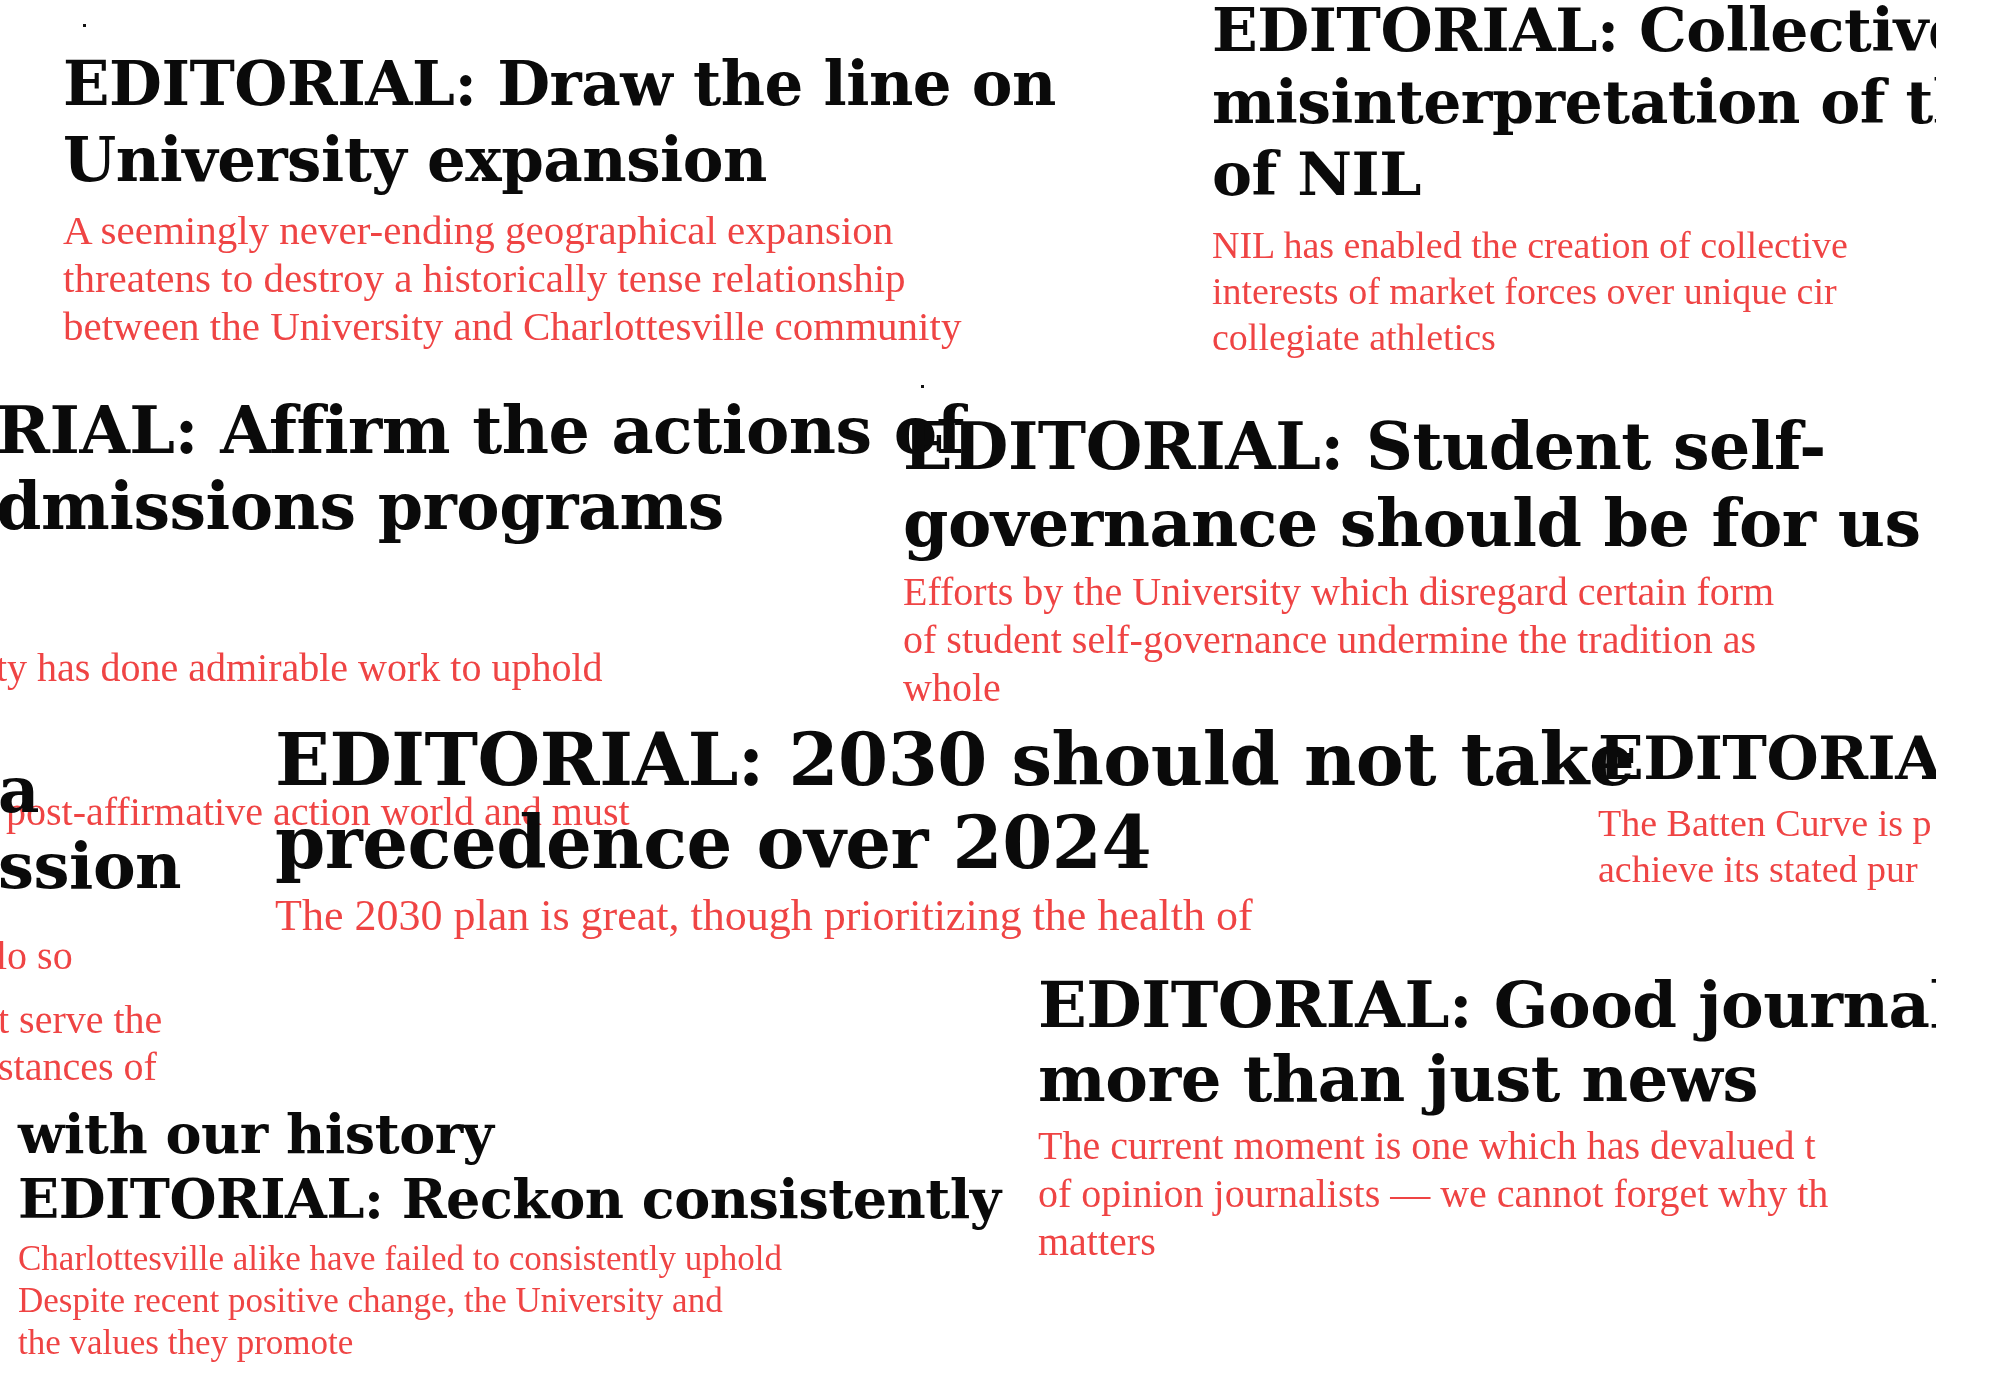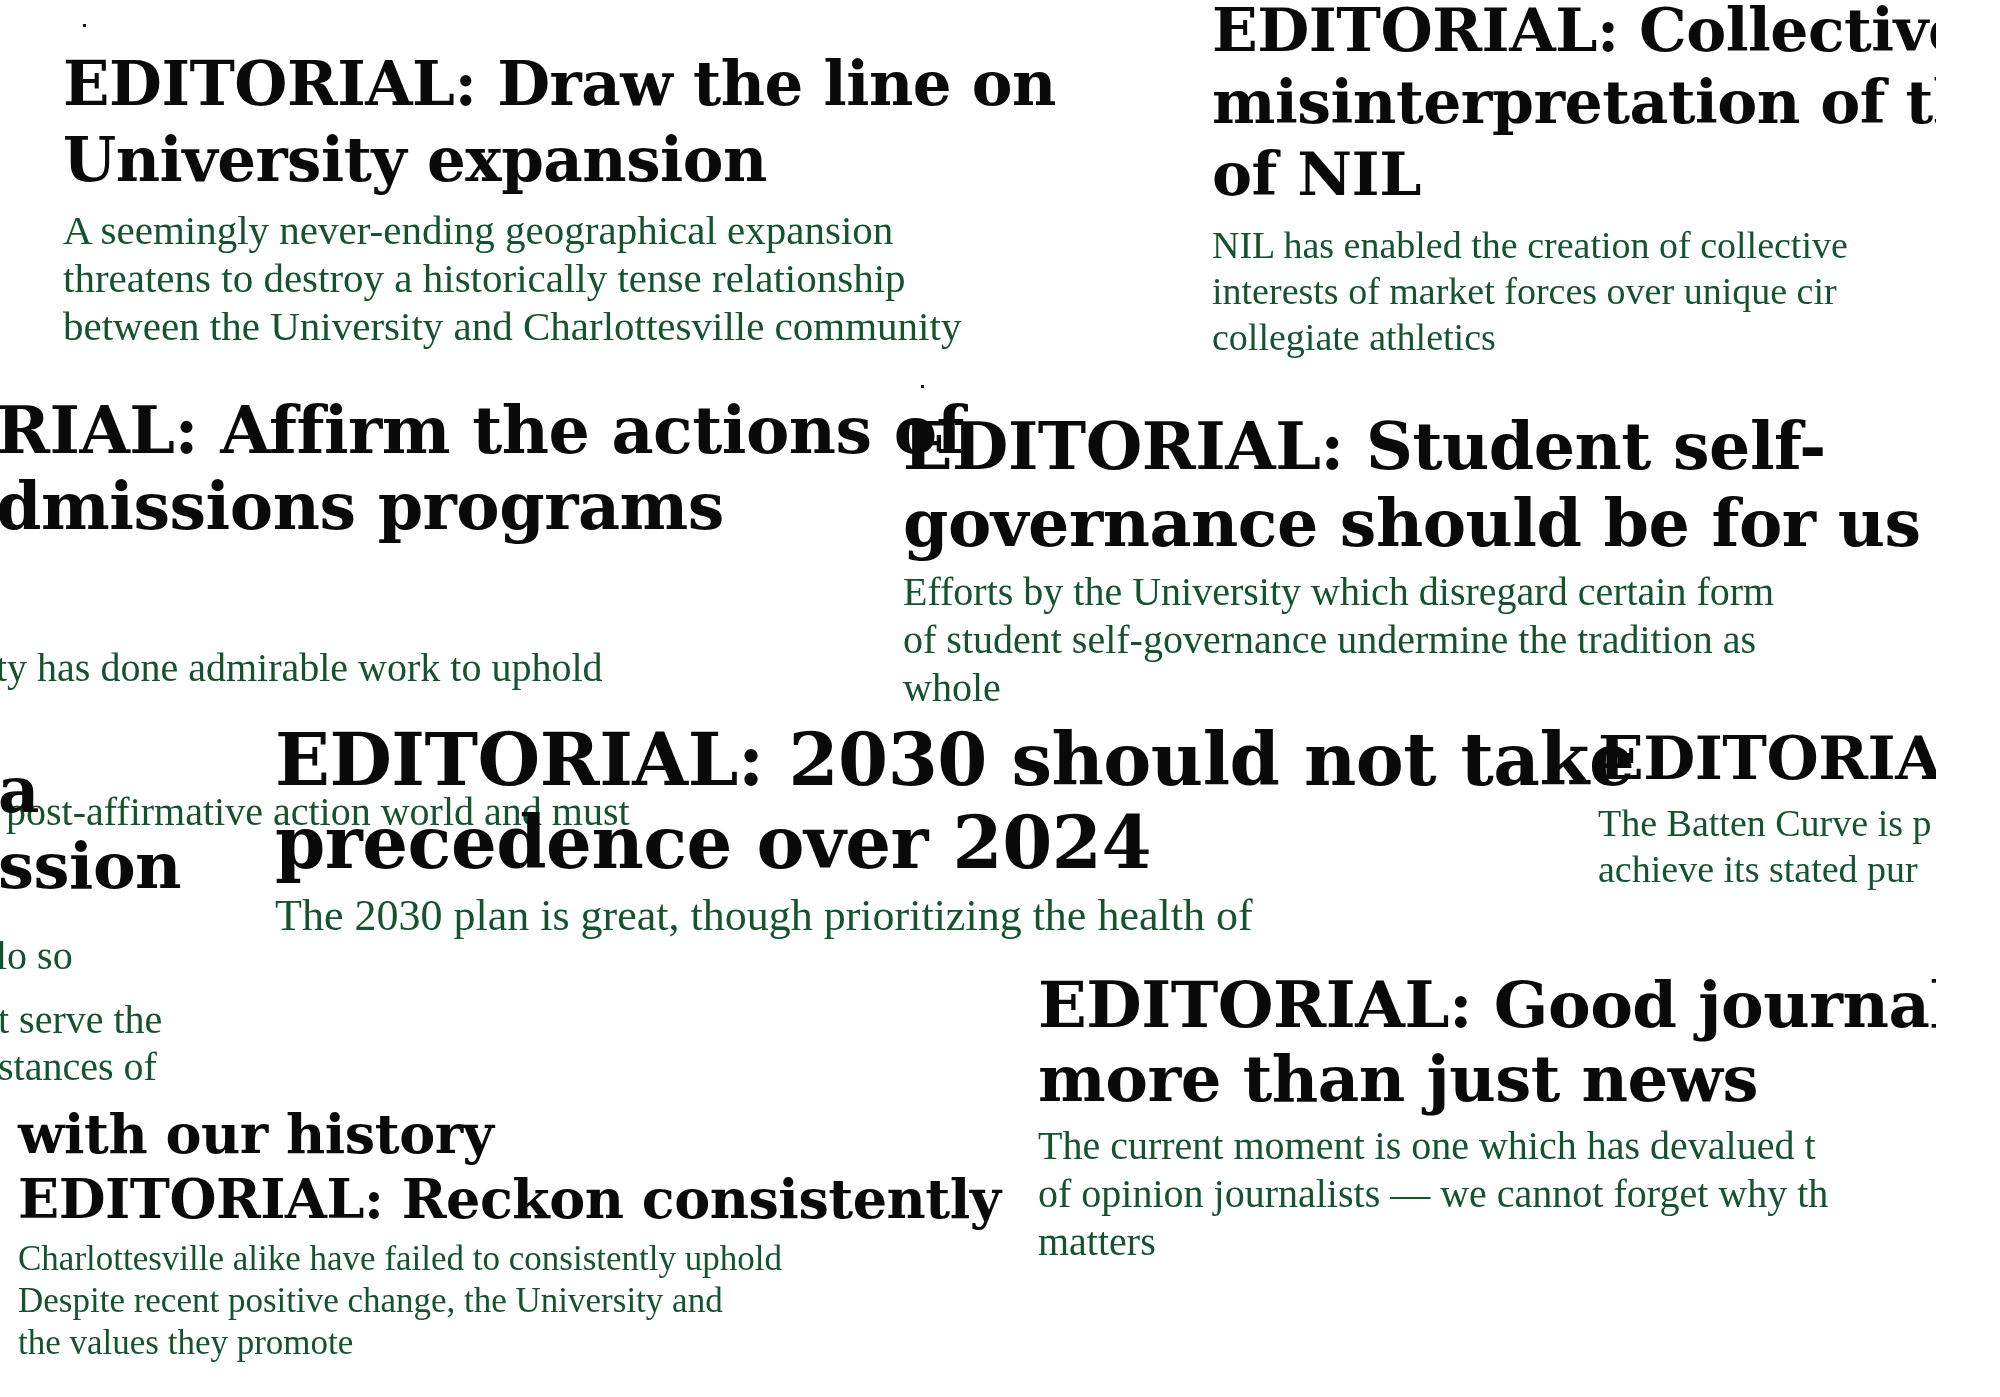--- a/index.html
+++ b/index.html
@@ -14,21 +14,21 @@
   .headline {
     font-family: "DejaVu Serif", "Liberation Serif", serif;
     font-weight: bold;
     color: #0a0a0a;
     margin: 0;
     letter-spacing: -0.5px;
   }
   .headline .line, .dek .line { display: block; }
   .dek {
     font-family: "Liberation Serif", "DejaVu Serif", serif;
-    color: #14532d;
+    color: #ef4444;
     margin: 0;
   }
   .speck { position: absolute; width: 4px; height: 4px; background: #111; }
   a.card-link { color: inherit; text-decoration: none; display: block; }
 </style>
 </head>
 <body>
 
 <div id="canvas">
 

